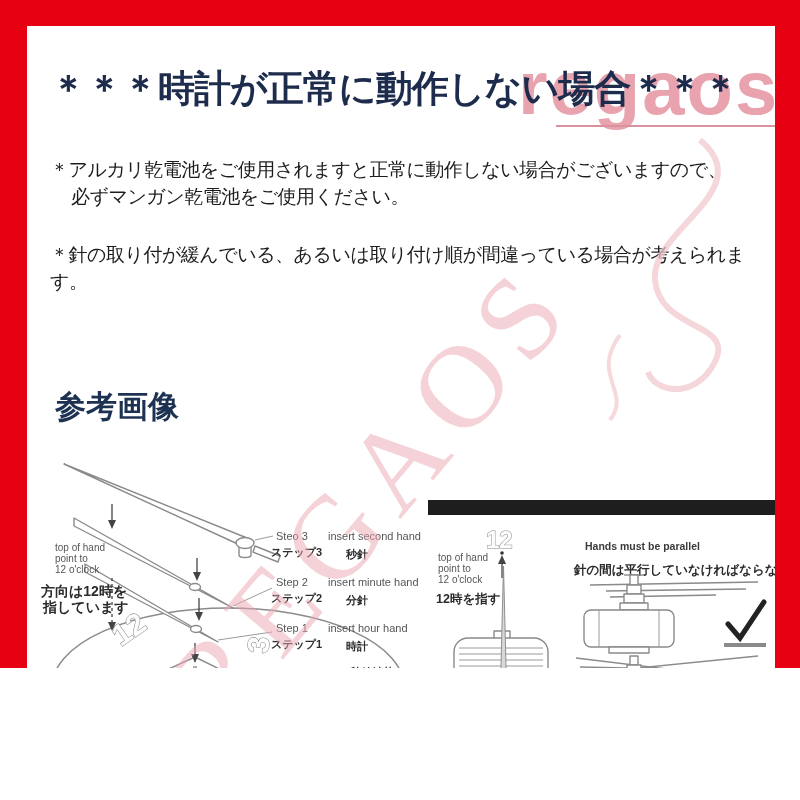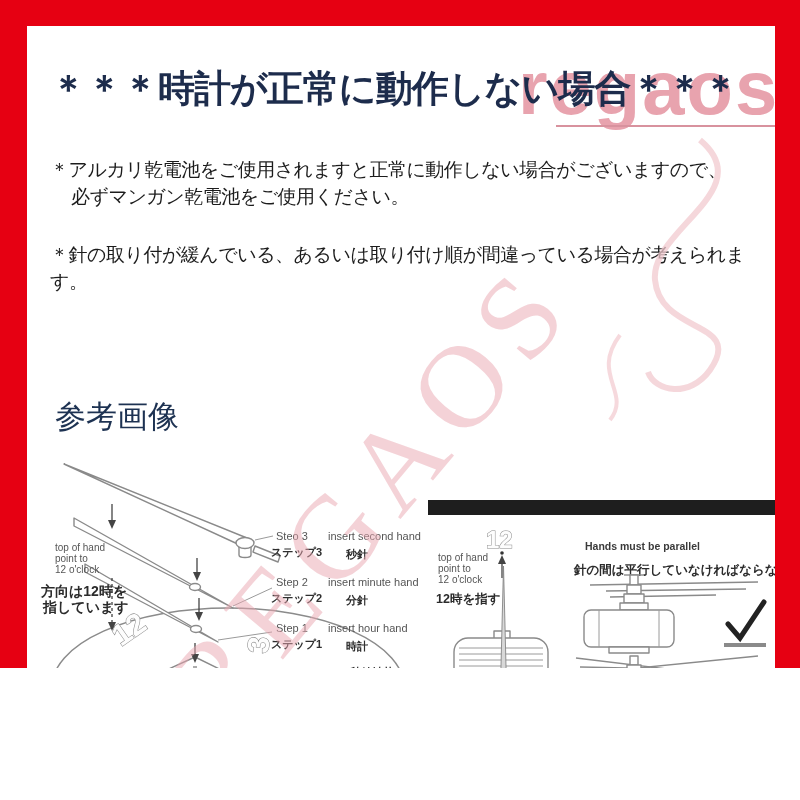--- a/index.html
+++ b/index.html
@@ -21,22 +21,22 @@
                font-family:"Liberation Serif","DejaVu Serif",serif;
                font-size:118px;letter-spacing:14px;color:rgba(233,165,176,0.5);}
   #wm-swirl{position:absolute;left:560px;top:120px;z-index:3;pointer-events:none;}
   
   #title{position:absolute;left:50px;top:64px;z-index:2;color:#1d2c4c;font-weight:bold;
          font-size:37px;letter-spacing:-1px;white-space:nowrap;}
   .note{position:absolute;left:50px;width:720px;z-index:2;color:#1c1c1c;font-size:19px;
         line-height:27px;letter-spacing:-0.5px;}
   #note-1{top:156px;} #note-2{top:241px;} #note-3{top:297px;}
   .note .l2{display:block;padding-left:21px;}
-  #section-heading{position:absolute;left:55px;top:396px;z-index:2;color:#1d3252;
-                   font-weight:normal;font-size:31px;}
+  #section-heading{position:absolute;left:55px;top:386px;z-index:2;color:#1d3252;
+                   font-weight:bold;font-size:31px;}
   
   #left-diagram{position:absolute;left:28px;top:440px;z-index:2;}
   #right-diagram{position:absolute;left:428px;top:498px;z-index:2;}
   svg text{font-family:"Liberation Sans","DejaVu Sans",sans-serif;}
   .lbl{fill:#555;font-size:11px;}
   .lbl-s{fill:#555;font-size:10px;}
   .jp{fill:#2e2e2e;font-size:11px;font-weight:bold;}
   .jpbig{fill:#2b2b2b;font-size:14px;font-weight:bold;}
   .dialnum{fill:#fdfdfd;stroke:#8a8a8a;stroke-width:1.1;paint-order:stroke;
            font-weight:bold;font-size:30px;}

